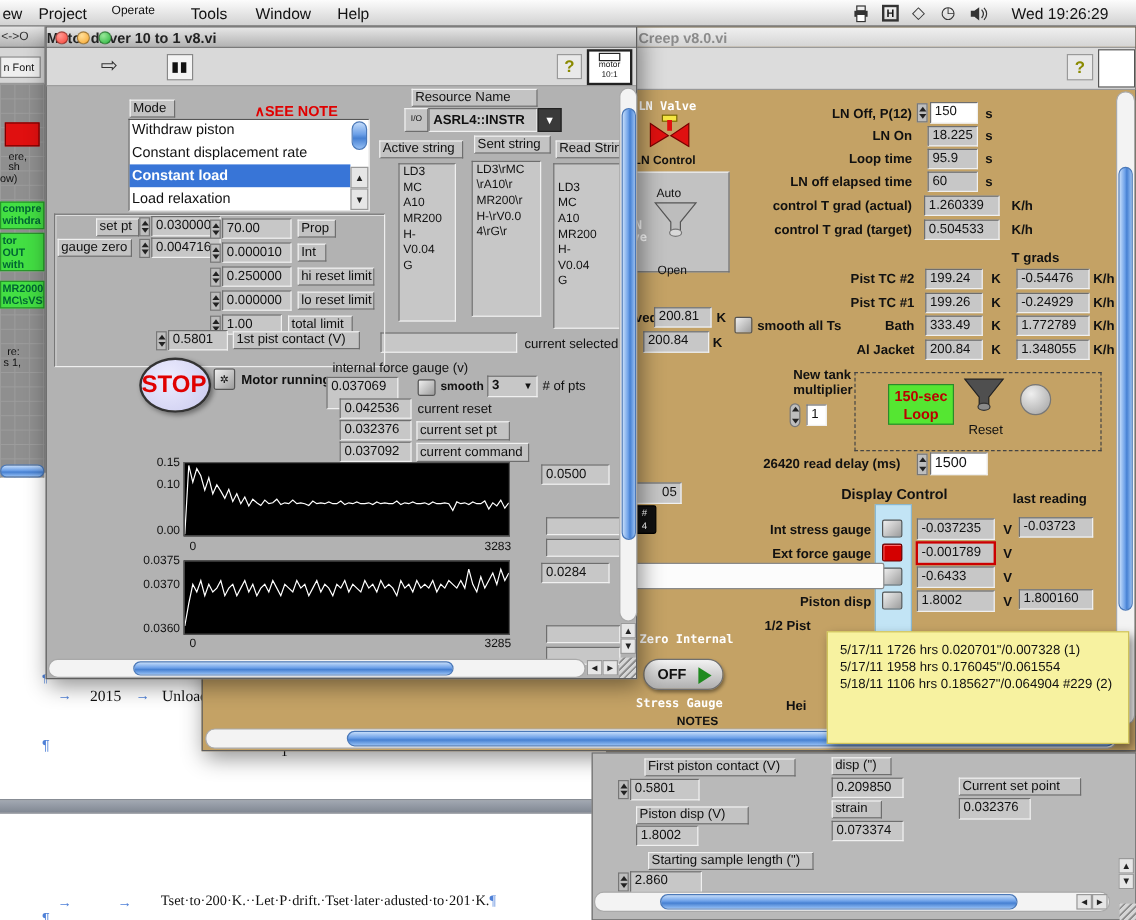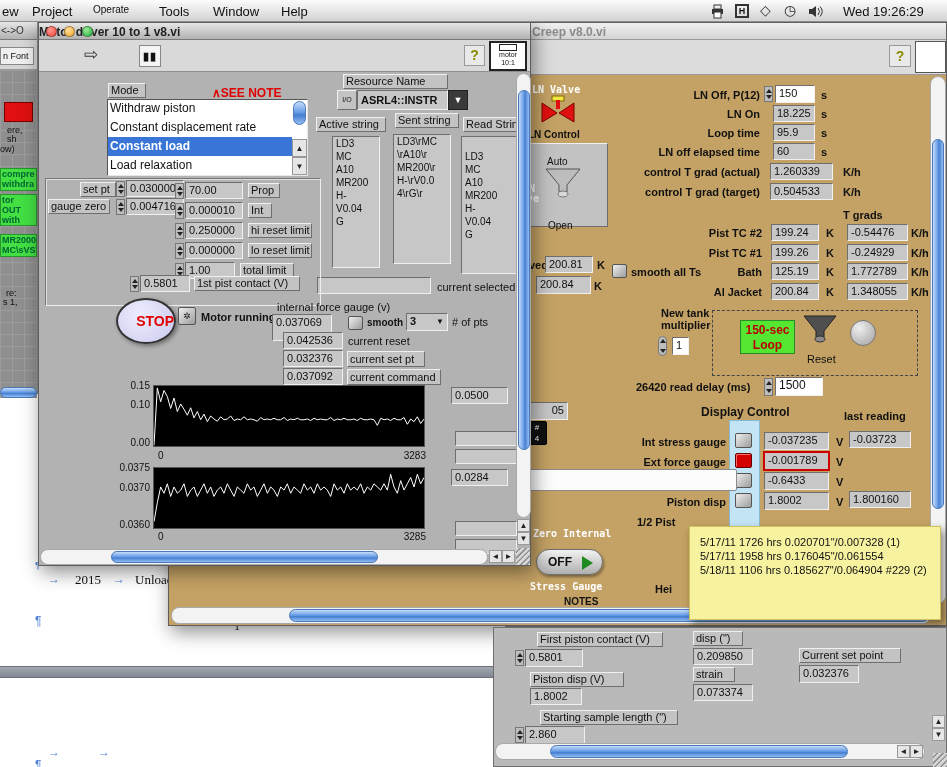--- a/index.html
+++ b/index.html
@@ -50,20 +50,21 @@
     <div class="t blue" style="left:35px;top:560px;font-size:9px">¶</div>
     <div class="t blue" style="left:48px;top:572px;font-size:12px">→</div>
     <div class="t serif" style="left:75px;top:572px;font-size:13px">2015</div>
     <div class="t blue" style="left:113px;top:572px;font-size:12px">→</div>
     <div class="t serif" style="left:135px;top:572px;font-size:13px">Unload</div>
     <div class="t blue" style="left:35px;top:614px;font-size:12px">¶</div>
     <div class="t serif" style="left:234px;top:619px;font-size:12px">1</div>
     <div class="t" style="left:0px;top:666px;width:505px;height:12px;background:linear-gradient(#A2A8B2,#818893);border-top:1px solid #6A707A;border-bottom:1px solid #6A707A"></div>
     <div class="t blue" style="left:48px;top:745px;font-size:12px">→</div>
     <div class="t blue" style="left:98px;top:745px;font-size:12px">→</div>
+    <div class="t serif" style="left:134px;top:743px;font-size:12px"><span>Tset·to·200·K.··Let·P·drift.·Tset·later·adusted·to·201·K.</span><span class="blue">¶</span></div>
     <div class="t blue" style="left:35px;top:758px;font-size:12px">¶</div>
   </div>
 
   <div class="layer" style="z-index:2">
     <div class="t tbar-active" style="left:0px;top:22px;width:37px;height:18px"></div>
     <div class="t" style="left:1px;top:25px;font-size:10px;color:#333">&lt;-&gt;O</div>
     <div class="t" style="left:0px;top:40px;width:37px;height:30px;background:#D6D6D6;border-bottom:1px solid #9a9a9a"></div>
     <div class="t" style="left:0px;top:47px;width:34px;height:18px;background:#EFEFEF;border:1px solid #888;font-size:9px;line-height:16px;padding-left:2px">n Font</div>
     <div class="t" style="left:0px;top:70px;width:37px;height:328px;background:#8F8F8F;background-image:linear-gradient(#9C9C9C 1px,transparent 1px),linear-gradient(90deg,#9C9C9C 1px,transparent 1px);background-size:12px 12px"></div>
     <div class="t" style="left:4px;top:102px;width:29px;height:20px;background:#E01010;border:1px solid #7a0000"></div>
@@ -151,21 +152,21 @@
 
     <div class="bl r" style="left:622px;top:247px;width:140px">Pist TC #1</div>
     <div class="fd" style="left:771px;top:244px;width:48px;height:17px">199.26</div>
     <div class="bl" style="left:826px;top:247px">K</div>
     <div class="fd" style="left:847px;top:244px;width:61px;height:17px">-0.24929</div>
     <div class="bl" style="left:911px;top:247px">K/h</div>
 
     <div class="sq" style="left:612px;top:264px;width:15px;height:14px"></div>
     <div class="bl" style="left:631px;top:266px">smooth all Ts</div>
     <div class="bl r" style="left:622px;top:266px;width:140px">Bath</div>
-    <div class="fd" style="left:771px;top:263px;width:48px;height:17px">125.19</div>
+    <div class="fd" style="left:771px;top:263px;width:48px;height:17px">333.49</div>
     <div class="bl" style="left:826px;top:266px">K</div>
     <div class="fd" style="left:847px;top:263px;width:61px;height:17px">1.772789</div>
     <div class="bl" style="left:911px;top:266px">K/h</div>
 
     <div class="bl r" style="left:622px;top:286px;width:140px">Al Jacket</div>
     <div class="fd" style="left:771px;top:283px;width:48px;height:17px">200.84</div>
     <div class="bl" style="left:826px;top:286px">K</div>
     <div class="fd" style="left:847px;top:283px;width:61px;height:17px">1.348055</div>
     <div class="bl" style="left:911px;top:286px">K/h</div>
 
@@ -392,21 +393,21 @@
       </div>
     <div class="fd" style="left:185px;top:262px;width:50px;height:17px">1.00</div>
     <div class="rl" style="left:240px;top:263px;width:54px;height:15px;font-size:11px;line-height:13px">total limit</div>
     <div class="spin" style="left:130px;top:276px">
         <i class="up"></i>
         <i class="dn"></i>
       </div>
     <div class="fd" style="left:140px;top:275px;width:50px;height:17px">0.5801</div>
     <div class="rl" style="left:194px;top:276px;width:106px;height:15px;font-size:11px;line-height:13px">1st pist contact (V)</div>
 
-    <div class="t" style="left:116px;top:298px;width:60px;height:46px;border-radius:50%;background:radial-gradient(circle at 40% 35%,#EDEDFF,#C9C9EE);border:2px solid #333;box-shadow:2px 2px 4px rgba(0,0,0,.4);text-align:right;line-height:42px;font-weight:bold;font-size:14px;color:#E00000">STOP</div>
+    <div class="t" style="left:116px;top:298px;width:60px;height:46px;border-radius:50%;background:radial-gradient(circle at 40% 35%,#EDEDFF,#C9C9EE);border:2px solid #333;box-shadow:2px 2px 4px rgba(0,0,0,.4);text-align:left;line-height:42px;font-weight:bold;font-size:20px;color:#E00000">STOP</div>
     <div class="sq" style="left:178px;top:307px;width:18px;height:18px;text-align:center;font-size:9px;line-height:16px">✲</div>
     <div class="bl" style="left:201px;top:311px">Motor running</div>
 
     <div class="t" style="left:277px;top:301px;font-size:11px">internal force gauge (v)</div>
     <div class="fd" style="left:272px;top:314px;width:60px;height:27px">0.037069</div>
     <div class="sq" style="left:348px;top:316px;width:15px;height:14px"></div>
     <div class="bl" style="left:367px;top:317px;font-size:10px">smooth</div>
     <div class="fd" style="left:406px;top:313px;width:42px;height:18px;font-weight:bold"><span>3</span><span style="float:right;font-size:8px">▼</span></div>
     <div class="t" style="left:452px;top:316px;width:62px;font-size:11px;overflow:hidden"># of pts</div>
     <div class="fd" style="left:283px;top:332px;width:60px;height:17px">0.042536</div>

